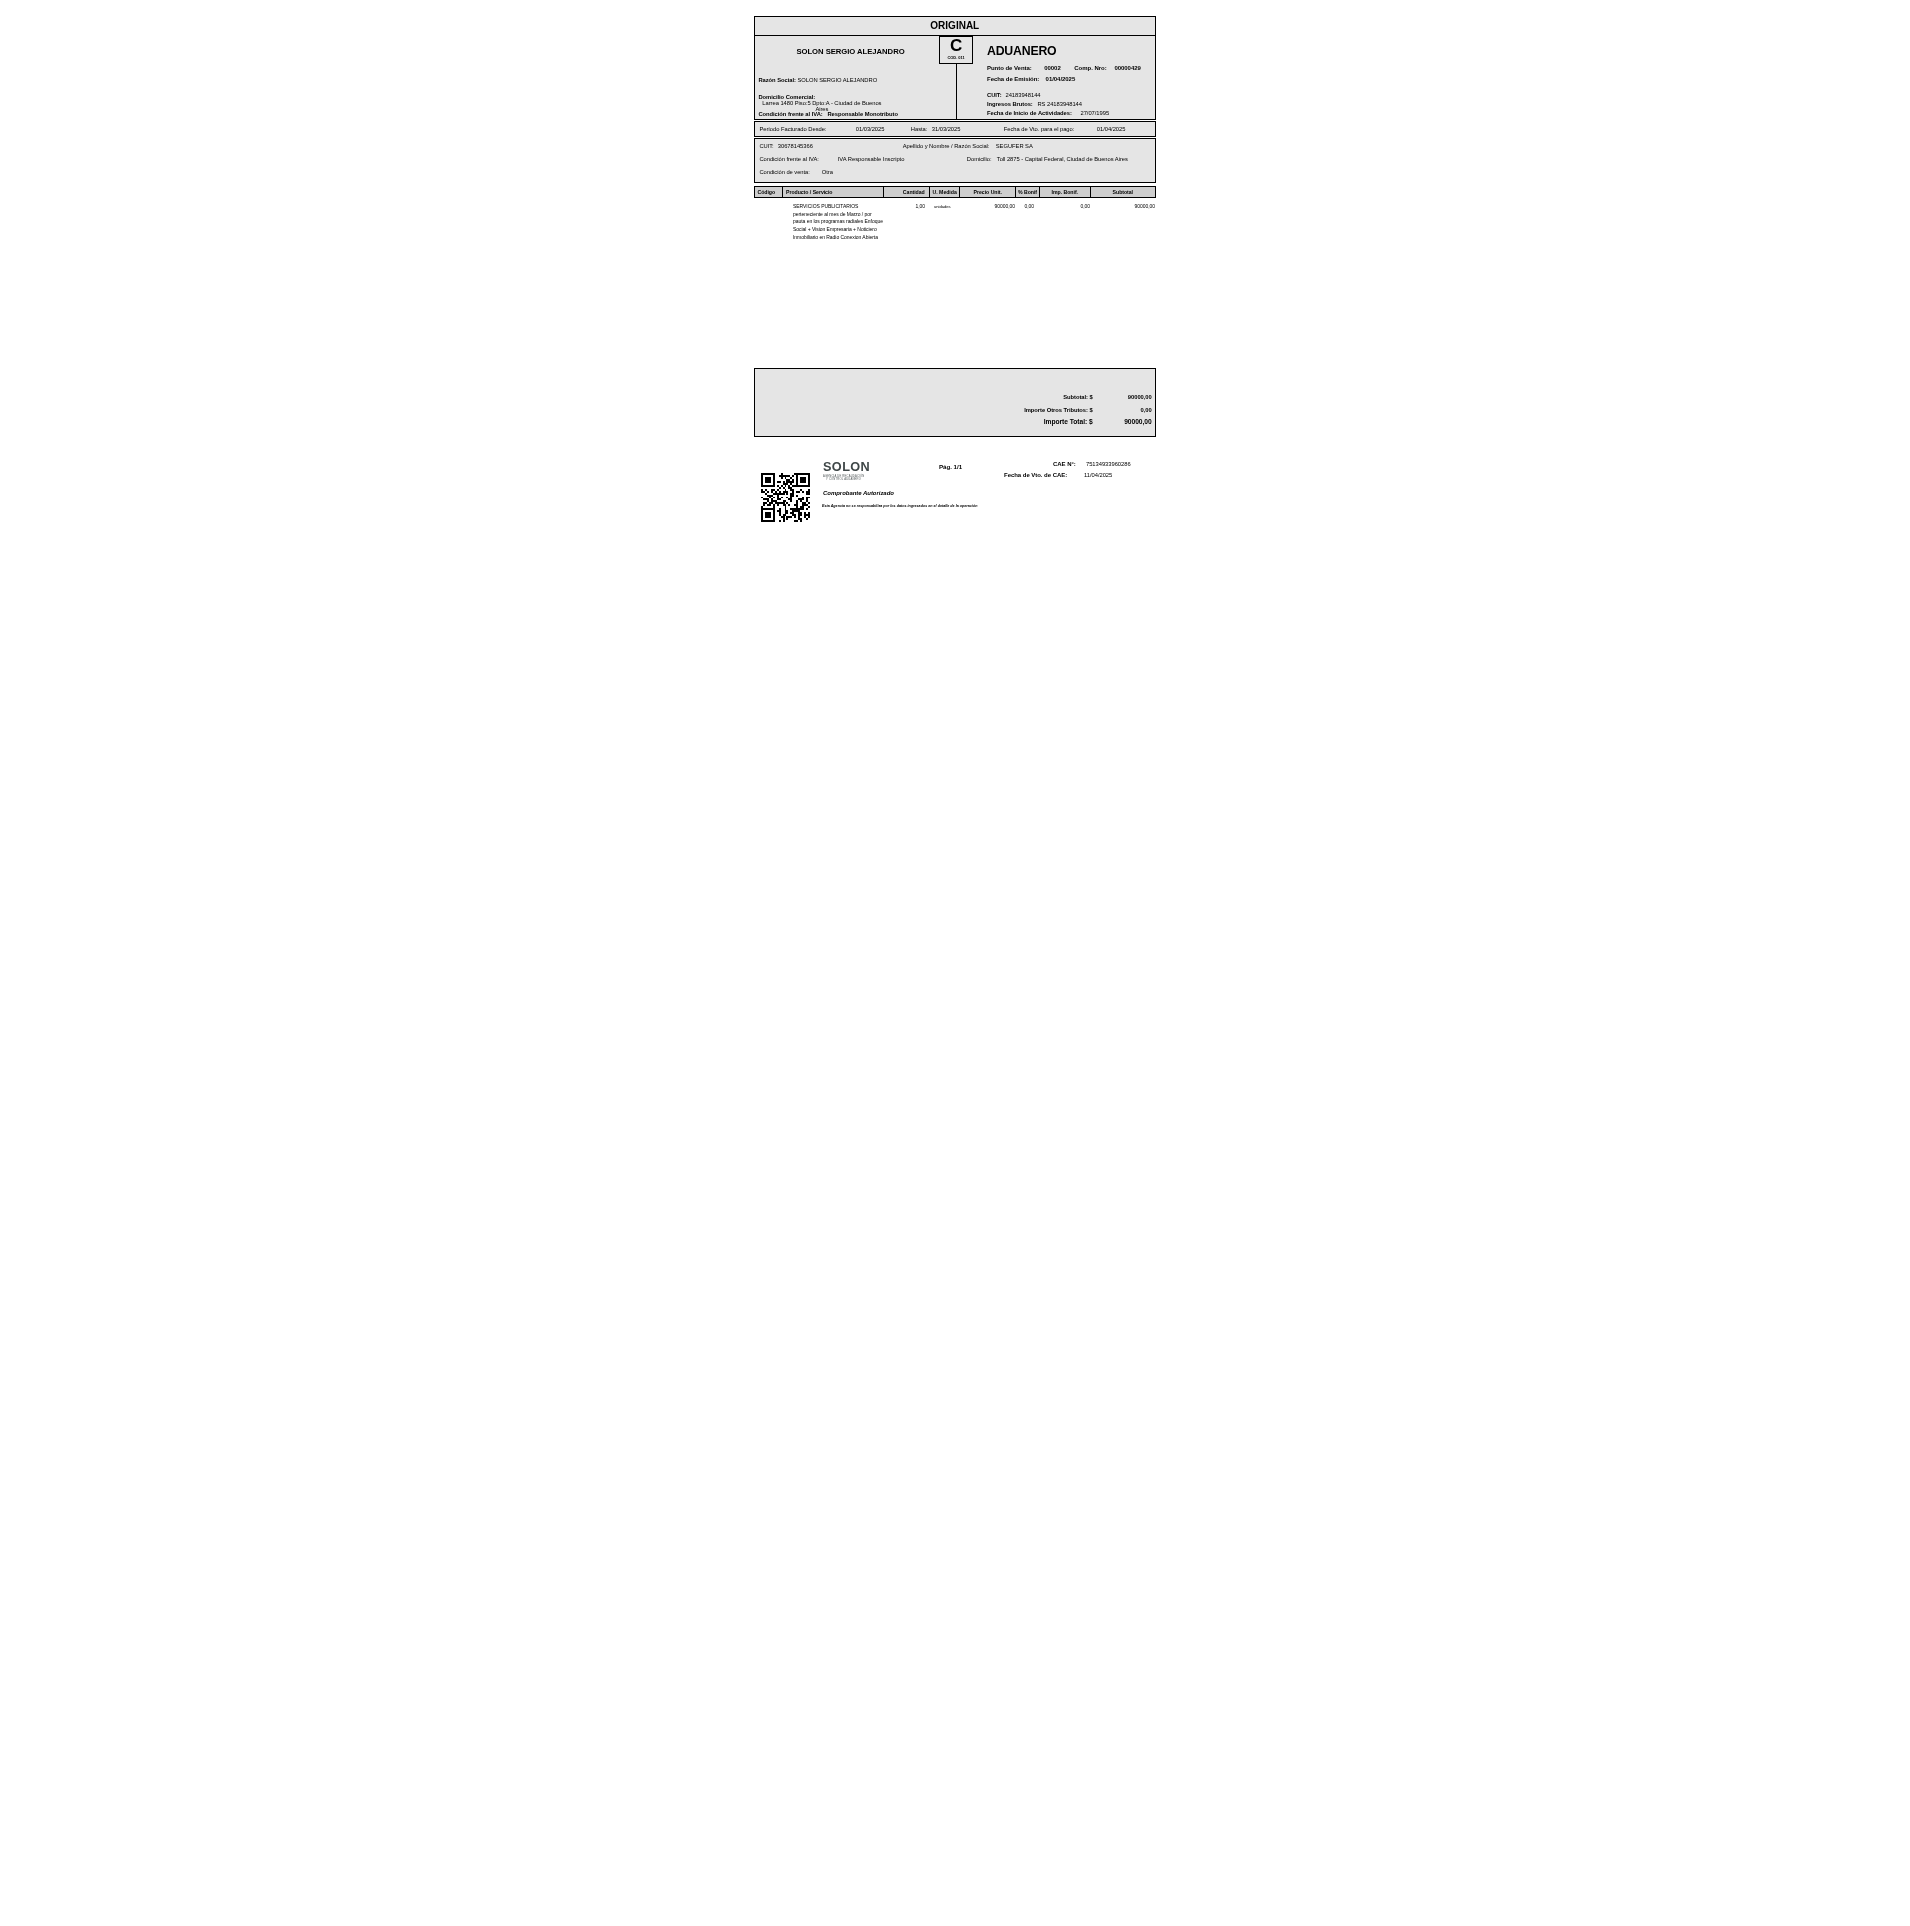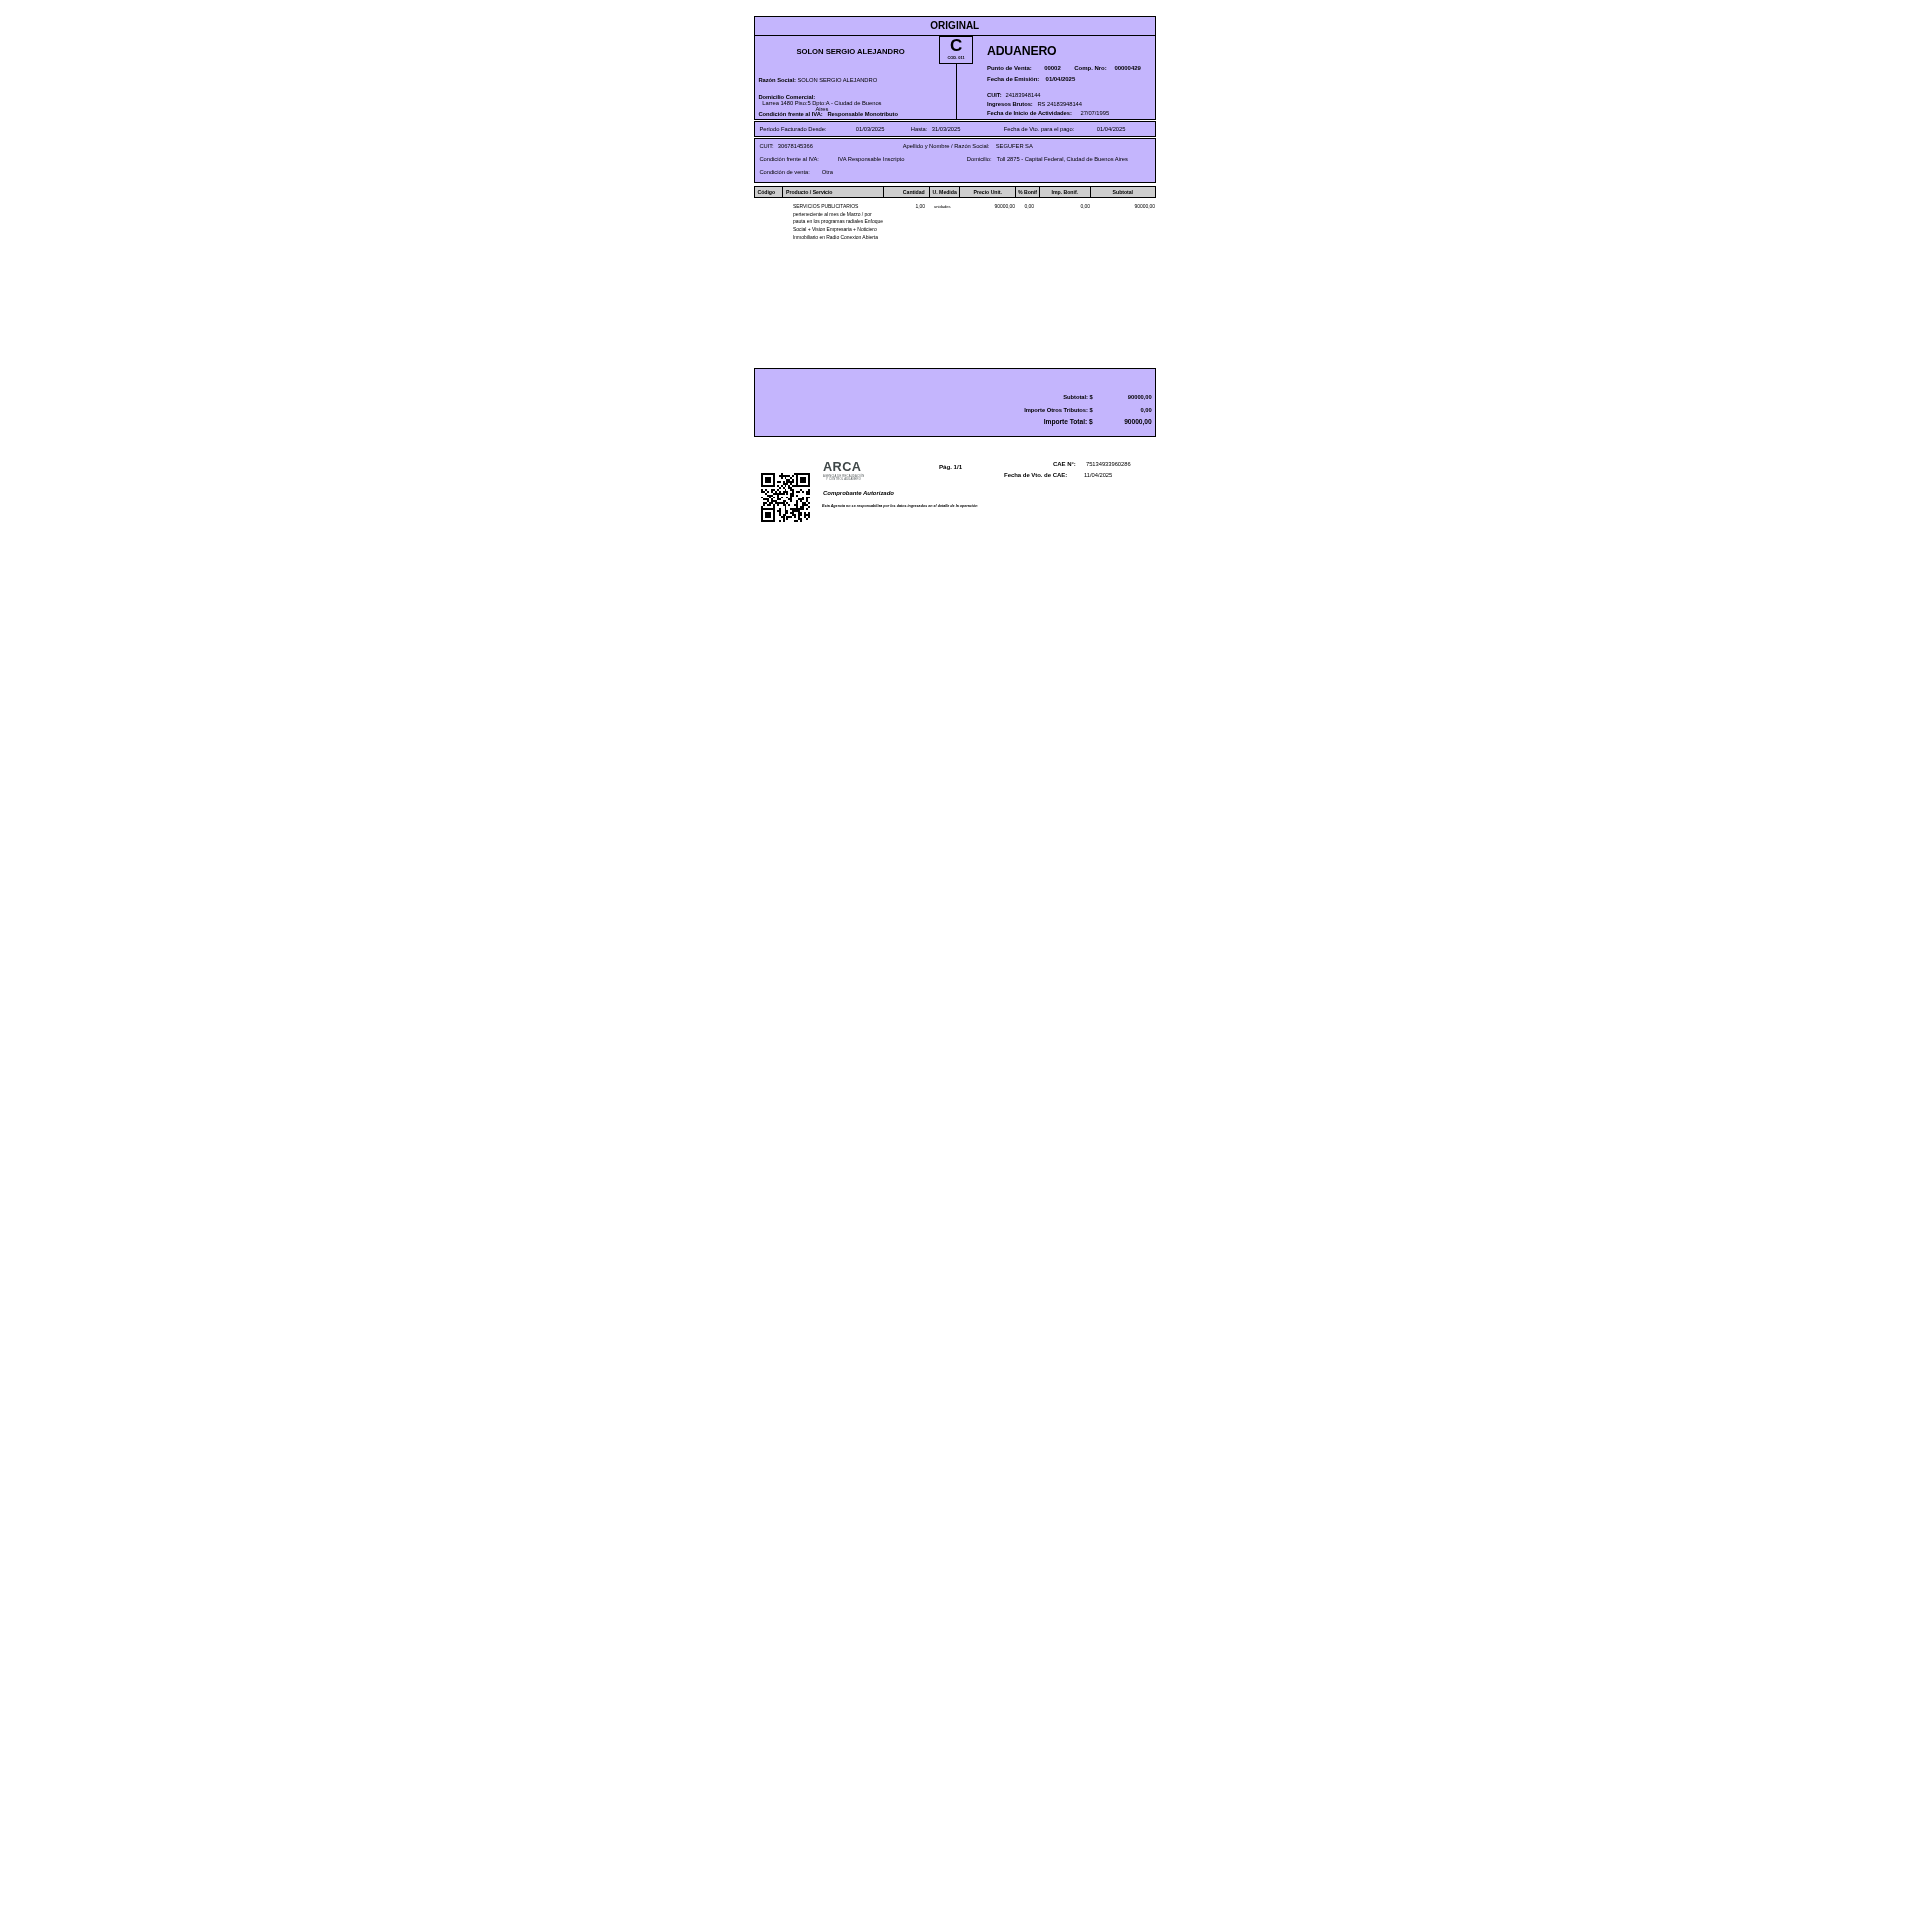--- a/index.html
+++ b/index.html
@@ -2,21 +2,21 @@
 <html style="font-size:6.2px"><head>
 <meta charset="utf-8">
 <style>
   html,body{margin:0;padding:0;background:#ffffff;}
   .page{
     position:relative;width:424px;height:599px;margin:0 auto;background:#fff;
     font-family:"Liberation Sans","DejaVu Sans",sans-serif;color:#000;
     letter-spacing:-0.04px;overflow:hidden;
   }
   .abs{position:absolute;}
-  .box{position:absolute;border:0.8px solid #000;box-sizing:border-box;background:#c4b5fd;}
+  .box{position:absolute;border:0.8px solid #000;box-sizing:border-box;background:#e5e5e5;}
 
   
   .original-box{left:10.8px;top:16px;width:402px;height:19.6px;display:flex;align-items:center;justify-content:center;}
   .original-box span{font-size:10px;font-weight:bold;letter-spacing:0px;}
 
   
   .header-box{left:10.8px;top:36px;width:402px;height:84px;border-top:none;}
 
   .seller-name{left:23px;top:47px;width:169px;text-align:center;font-size:7.7px;font-weight:bold;}
   .hline{position:absolute;font-size:5.8px;white-space:nowrap;}
@@ -504,21 +504,21 @@
       <rect x="5" y="24" width="1" height="1" fill="#000"></rect>
       <rect x="6" y="24" width="1" height="1" fill="#000"></rect>
       <rect x="9" y="24" width="1" height="1" fill="#000"></rect>
       <rect x="11" y="24" width="1" height="1" fill="#000"></rect>
       <rect x="17" y="24" width="1" height="1" fill="#000"></rect>
       <rect x="18" y="24" width="1" height="1" fill="#000"></rect>
       <rect x="20" y="24" width="1" height="1" fill="#000"></rect>
     </svg>
 
   <div class="arca">
-    <div class="arca-name">ARCA</div>
+    <div class="arca-name">SOLON</div>
     <div class="arca-sub">
       <div>AGENCIA DE RECAUDACIÓN</div>
       <div>Y CONTROL ADUANERO</div>
     </div>
   </div>
 
   <div class="comprobante">Comprobante Autorizado</div>
   <div class="fineprint">Esta Agencia no se responsabiliza por los datos ingresados en el detalle de la operación</div>
   <div class="pag">Pág. 1/1</div>
 

